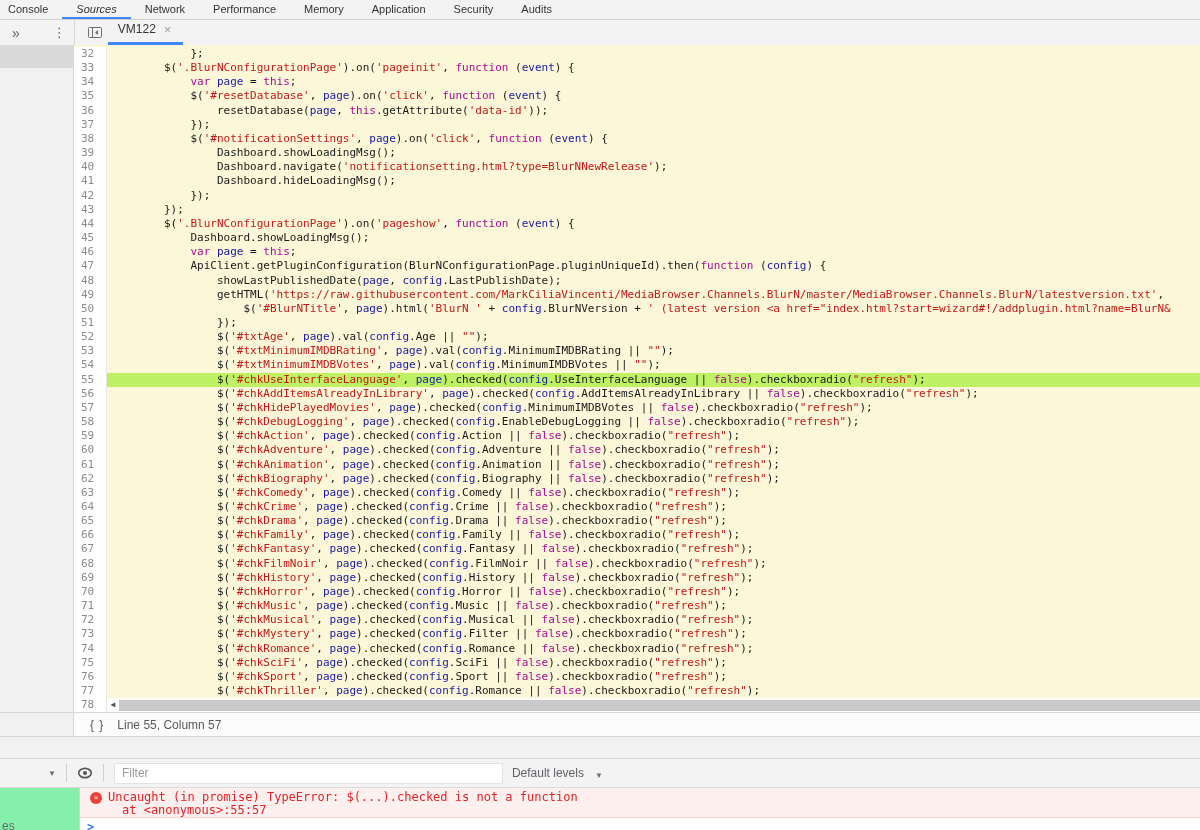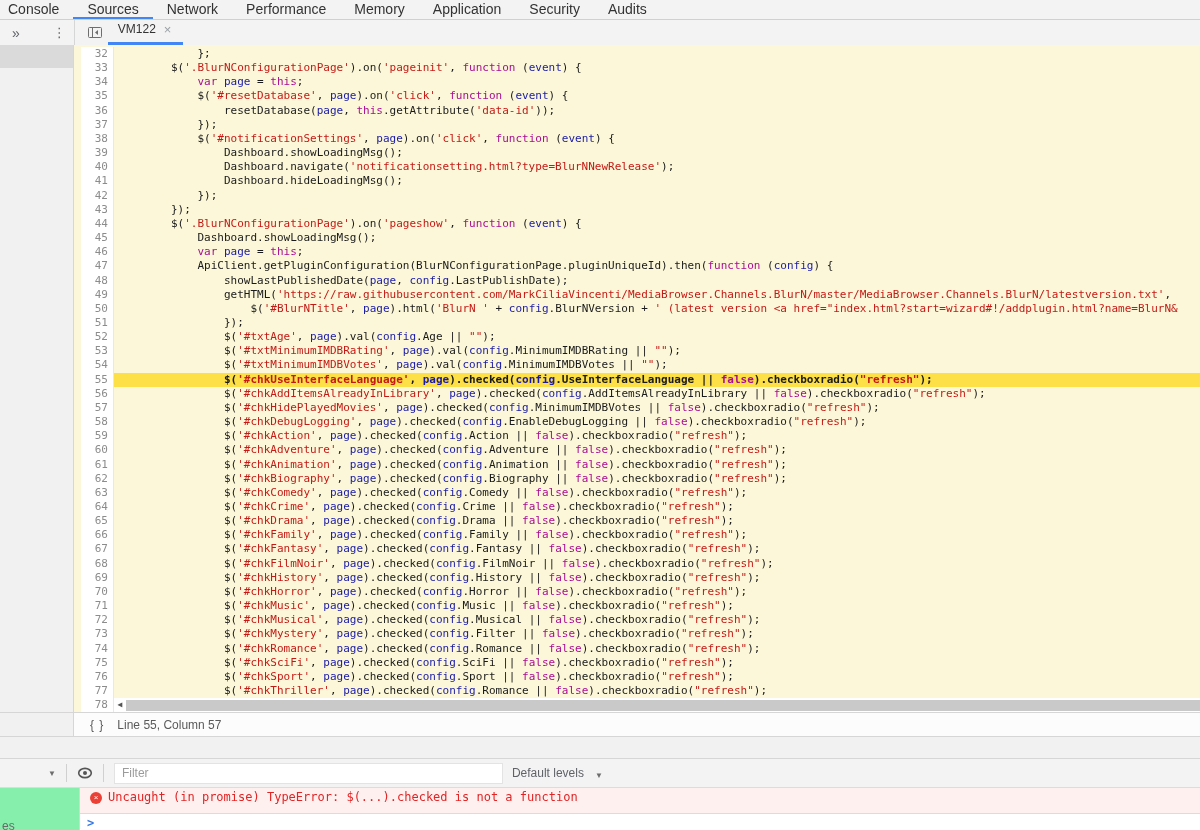--- a/index.html
+++ b/index.html
@@ -2,47 +2,47 @@
 <html><head>
 <meta charset="utf-8">
 <style>
   * { box-sizing: border-box; margin: 0; padding: 0; }
   html,body { width:1200px; height:830px; overflow:hidden; background:#fff;
     font-family:"Liberation Sans", sans-serif; }
   .devtools { width:1200px; height:830px; display:flex; flex-direction:column; }
 
   
   .tabbar { height:20px; flex:0 0 20px; background:#f3f3f3; border-bottom:1px solid #d0d0d0;
-    display:flex; align-items:stretch; font-size:14px; color:#333; }
+    display:flex; align-items:stretch; font-size:11px; color:#333; }
   .tab { padding:0 14px; line-height:18px; cursor:default; }
   .tab:first-child { padding-left:8px; }
-  .tab.active { box-shadow: inset 0 -2px 0 #4285f4; }
+  .tab.active { box-shadow: inset 0 -2px 0 #4285f4; font-style: italic; }
 
   
   .subbar { height:25px; flex:0 0 25px; background:#f3f3f3; display:flex; align-items:stretch; color:#5f6368; }
   .subbar .icon-btn { display:flex; align-items:center; }
   .chev { margin-left:12px; font-size:14px; line-height:22px; }
   .kebab { margin-left:33px; font-size:13px; line-height:22px; letter-spacing:-1px; }
   .vdiv { width:1px; background:#d6d6d6; margin-left:9px; }
   .navtoggle { margin-left:12px; display:flex; align-items:center; }
   .filetab { margin-left:5px; padding:0 12px 4px 10px; display:flex; align-items:center;
     border-bottom:3px solid #4285f4; color:#333; font-size:12px; }
   .filetab .close { margin-left:8px; color:#9aa0a6; font-size:13px; }
 
   
   .main { flex:0 0 667px; height:667px; display:flex; overflow:hidden; }
   .navigator { flex:0 0 74px; width:74px; background:#f1f1f1; border-right:1px solid #d6d6d6; }
   .navigator .band { height:23px; background:#dadada; }
   .editor { flex:1; background:#fbf7d8; overflow:hidden; padding-top:2px;
     font-family:"DejaVu Sans Mono","Liberation Mono",monospace; font-size:11px; line-height:14.17px; }
   .crow { display:flex; height:14.17px; }
-  .gut { flex:0 0 33px; width:33px; text-align:right; padding-right:5px; background:#fff;
-    color:#8c8c8c; border-right:1px solid #e8e8e8;margin-left:7px; }
+  .gut { flex:0 0 33px; width:33px; text-align:center; padding-right:5px; background:#fff;
+    color:#8c8c8c; border-right:1px solid #e8e8e8; }
   .code { flex:1; white-space:pre; overflow:hidden; padding-left:4px; color:#1a1a1a; }
-  .code.hl { background:#fde047;font-weight:bold; }
+  .code.hl { background:#bef264; }
   .tok-s { color:#c41a16; }
   .tok-k { color:#aa0d91; }
   .tok-v { color:#1a1aa6; }
   .scrollrow { display:flex; height:14px; }
   .hscroll { flex:1; background:#fff; display:flex; align-items:center; }
   .hs-btn { width:12px; text-align:center; font-size:8px; color:#555; line-height:12px; }
   .hs-thumb { flex:1; height:11px; background:#c9c9c9; }
 
   
   .statusbar { flex:0 0 24px; display:flex; border-top:1px solid #d6d6d6; background:#fcfcfc;
@@ -346,20 +346,21 @@
 
   <div class="console">
     <div class="console-sidebar">
       <span class="side-frag">es</span>
     </div>
     <div class="console-main">
       <div class="error-row">
         <span class="err-icon">×</span>
         <span>
           <div>Uncaught (in promise) TypeError: $(...).checked is not a function</div>
+          <div class="err-line2">at &lt;anonymous&gt;:55:57</div>
         </span>
       </div>
       <div class="prompt-row">
         <span class="prompt">&gt;</span>
       </div>
     </div>
   </div>
 
 </div>
 

